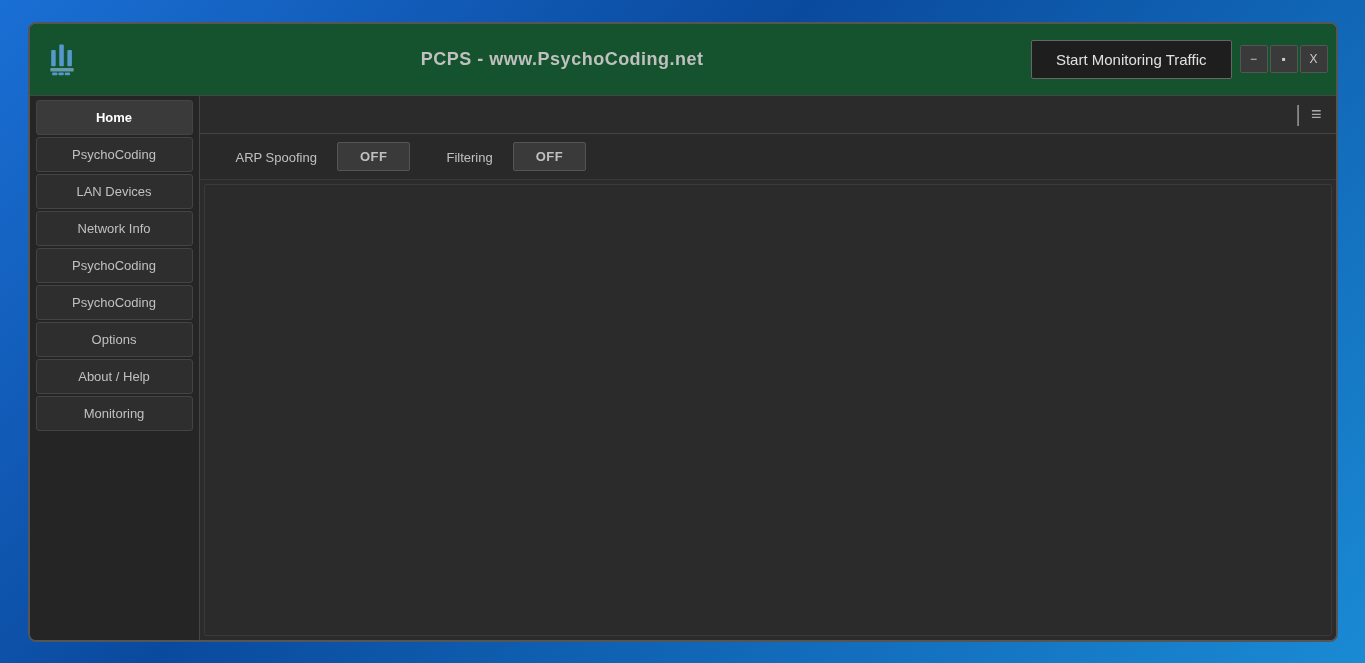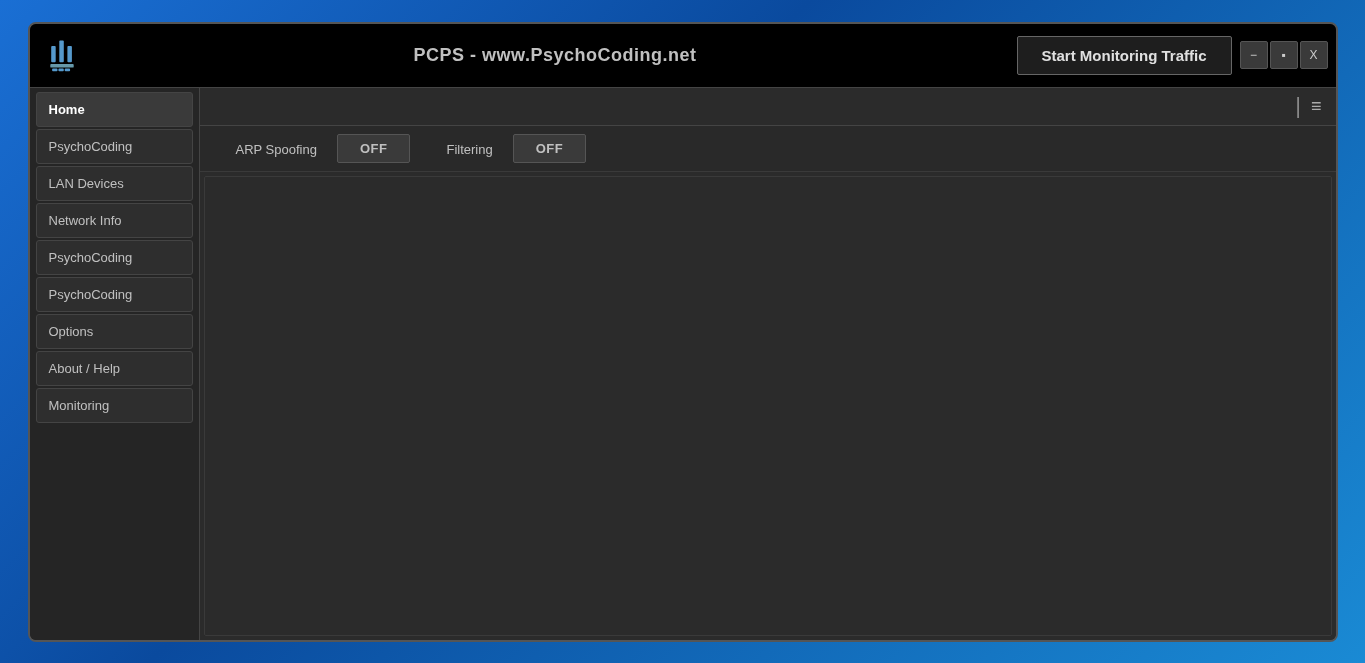--- a/index.html
+++ b/index.html
@@ -24,22 +24,22 @@
       height: 620px;
       background: #2b2b2b;
       border: 2px solid #555;
       border-radius: 8px;
       display: flex;
       flex-direction: column;
       overflow: hidden;
     }
 
     .title-bar {
-      background: #000000;
-      height: 64px;
+      background: #14532d;
+      height: 72px;
       display: flex;
       align-items: center;
       padding: 0 8px;
       border-bottom: 1px solid #444;
       flex-shrink: 0;
     }
 
     .title-bar-logo {
       width: 48px;
       height: 40px;
@@ -62,21 +62,21 @@
       font-size: 18px;
       font-weight: bold;
       letter-spacing: 0.5px;
     }
 
     .start-monitoring-btn {
       background: #1e1e1e;
       border: 1.5px solid #666;
       color: #e0e0e0;
       font-size: 15px;
-      font-weight: bold;
+      font-weight: normal;
       padding: 10px 24px;
       cursor: pointer;
       margin-right: 8px;
       border-radius: 2px;
       white-space: nowrap;
     }
 
     .window-controls {
       display: flex;
       align-items: center;
@@ -115,20 +115,21 @@
     }
 
     .sidebar-item {
       background: #2e2e2e;
       border: 1px solid #444;
       color: #c0c0c0;
       font-size: 13px;
       padding: 9px 12px;
       cursor: pointer;
       border-radius: 3px;
+      text-align: center;
     }
 
     .sidebar-item.active {
       background: #3a3a3a;
       font-weight: bold;
       color: #ffffff;
     }
 
     .content-area {
       flex: 1;

